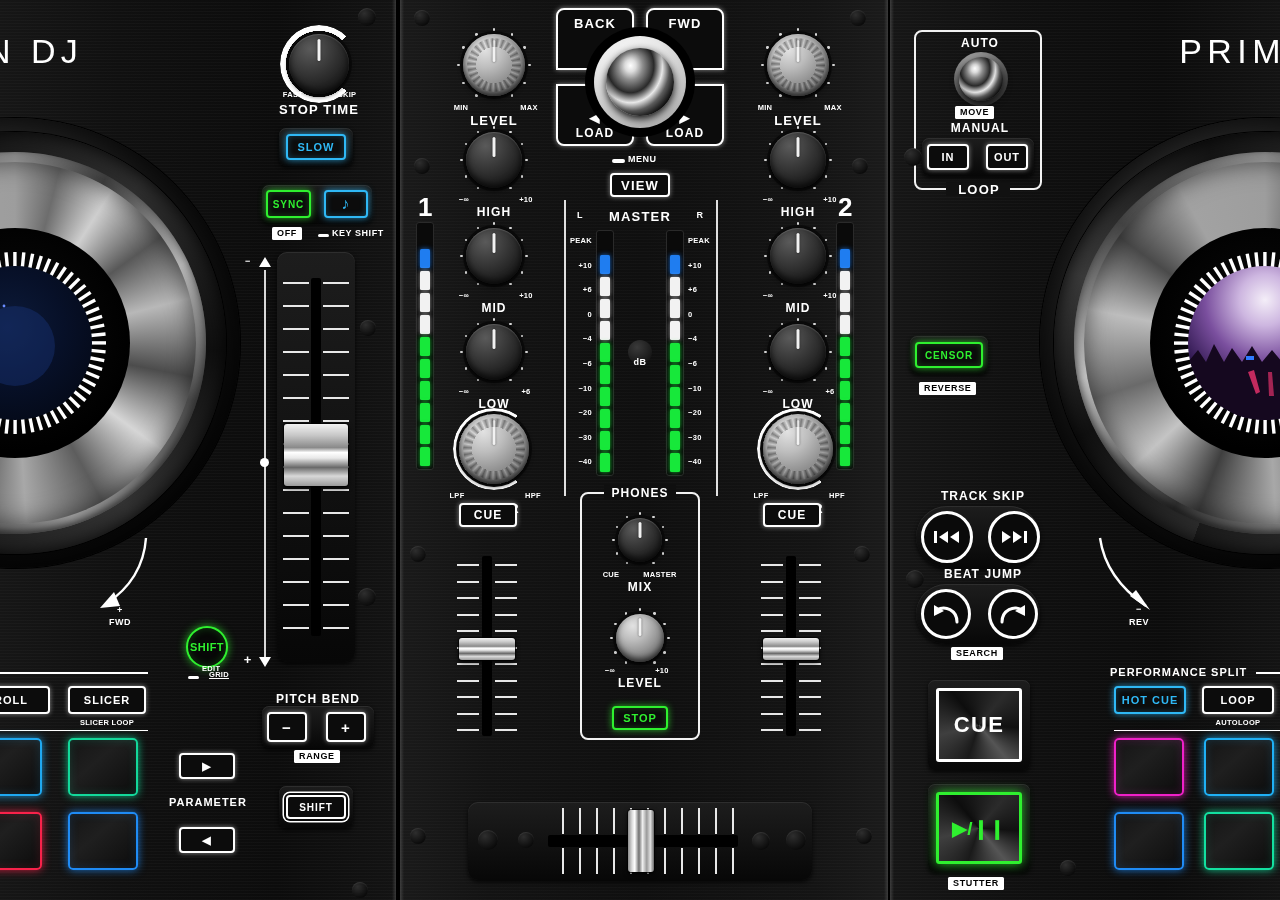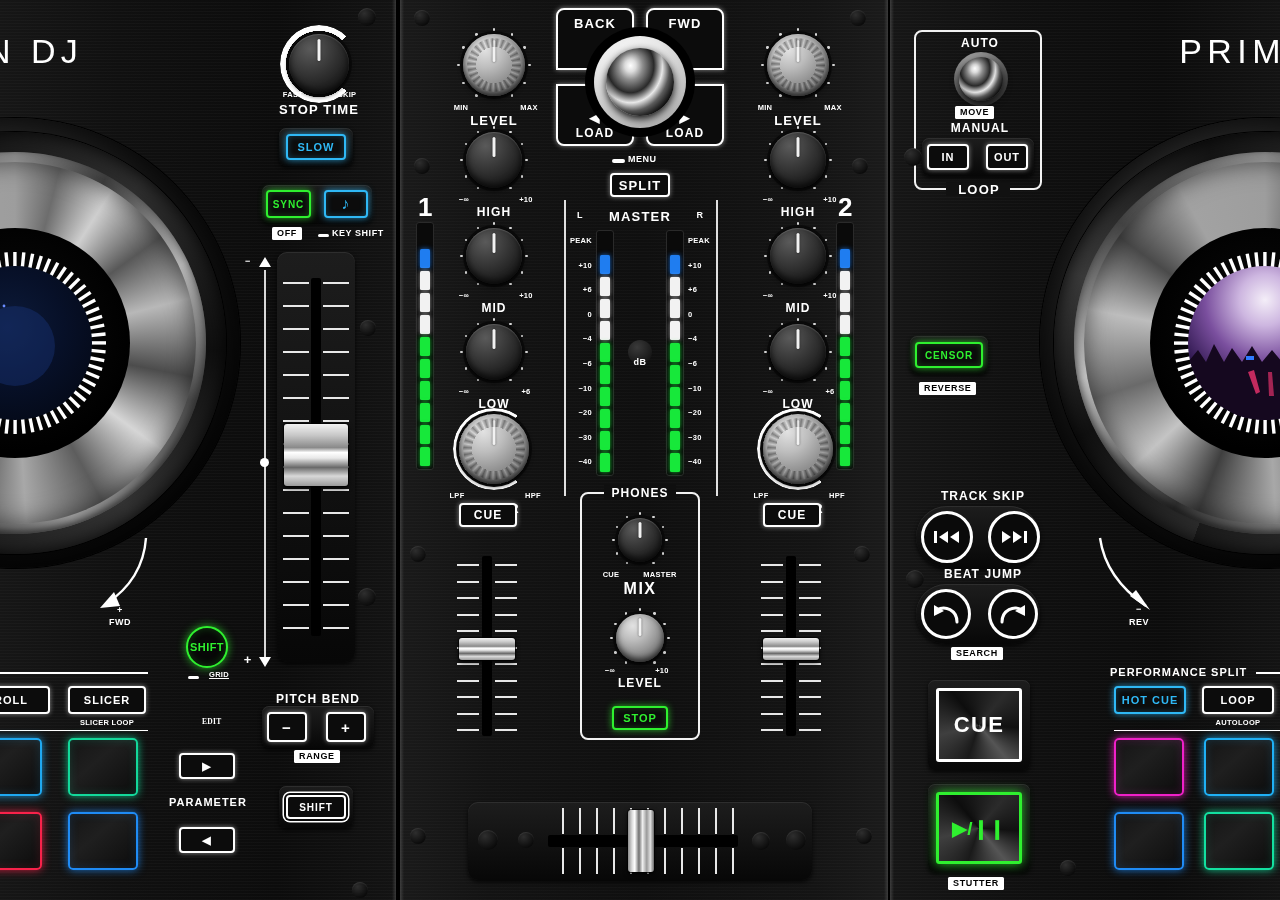--- a/index.html
+++ b/index.html
@@ -339,21 +339,21 @@
   <svg style="position:absolute; left:258px; top:654px;" width="14" height="14">
     <path d="M7 13 L13 3 L1 3 Z" fill="#fff"></path>
   </svg>
 
   <div style="position:absolute; left:186px; top:626px; width:42px; height:42px; border-radius:50%;
        border:2px solid #2ff02f; box-shadow:0 0 8px rgba(47,240,47,.7), inset 0 0 8px rgba(47,240,47,.22);
        background:#070707; display:flex; align-items:center; justify-content:center;
        color:#2ff02f; font-size:11px; font-weight:bold; letter-spacing:.04em;">SHIFT</div>
   <div style="position:absolute; left:188px; top:676px; width:11px; height:3px; background:#fff; border-radius:2px;"></div>
   <div class="lbl lbl-xs" style="left:202px; top:670px; width:34px; text-align:center;text-decoration:underline;">GRID</div>
-  <div class="lbl lbl-xs" style="left:202px; top:717px; width:34px; text-align:left;font-family:Liberation Serif, serif;">EDIT</div>
+  <div class="lbl lbl-xs" style="left:202px; top:664px; width:34px; text-align:left;">EDIT</div>
 
   <div class="lbl" style="left:262px; top:692px; width:112px; font-size:12px;">PITCH BEND</div>
   <div class="btn-housing" style="left:262px; top:706px; width:112px; height:42px;"></div>
   <div class="btn glow-white" style="left:267px; top:712px; width:40px; height:30px; font-size:15px;">−</div>
   <div class="btn glow-white" style="left:326px; top:712px; width:40px; height:30px; font-size:15px;">+</div>
   <div class="badge" style="left:294px; top:750px;">RANGE</div>
 
   <div class="btn glow-white" style="left:179px; top:753px; width:56px; height:26px; font-size:11px;">▶</div>
   <div class="lbl" style="left:164px; top:796px; width:88px; font-size:11px;">PARAMETER</div>
   <div class="btn glow-white" style="left:179px; top:827px; width:56px; height:26px; font-size:11px;">◀</div>
@@ -414,21 +414,21 @@
 
     <div style="position:absolute; left:588px; top:30px; width:104px; height:104px; border-radius:50%;
          background:#000; box-shadow:0 0 0 3px #000;"></div>
     <div style="position:absolute; left:594px; top:36px; width:92px; height:92px; border-radius:50%;
          background:radial-gradient(circle at 40% 30%, #ffffff 0%, #e8e8e8 40%, #c0c0c0 70%, #8a8a8a 100%);"></div>
     <div class="chrome-enc" style="left:606px; top:48px; width:68px; height:68px;"></div>
   </div>
 
   <div style="position:absolute; left:612px; top:159px; width:13px; height:3.5px; background:#fff; border-radius:2px;"></div>
   <div class="lbl lbl-sm" style="left:628px; top:154px; width:50px; text-align:left;">MENU</div>
-  <div class="btn glow-white" style="left:610px; top:173px; width:60px; height:24px; font-size:13px;">SPLIT</div>
+  <div class="btn glow-white" style="left:610px; top:173px; width:60px; height:24px; font-size:13px;">VIEW</div>
 
   <div class="vline" style="left:564px; top:200px; height:296px;"></div>
   <div class="vline" style="left:716px; top:200px; height:296px;"></div>
   <div class="lbl" style="left:600px; top:209px; width:80px; font-size:13px;">MASTER</div>
   <div class="lbl lbl-sm" style="left:570px; top:210px; width:20px;">L</div>
   <div class="lbl lbl-sm" style="left:690px; top:210px; width:20px;">R</div>
 
   <div class="vu" id="master-vu-l" style="left:596px; top:230px; width:18px; height:246px;">
       <i style="height:19px; background:#17e83a; box-shadow:0 0 5px rgba(23,232,58,.75);"></i>
       <i style="height:19px; background:#17e83a; box-shadow:0 0 5px rgba(23,232,58,.75);"></i>
@@ -499,21 +499,21 @@
         <i style="left:53.25px; top:26.75px;"></i>
         <i style="left:49.69967320028763px; top:40px;"></i>
         <i style="left:40px; top:49.69967320028762px;"></i>
       </div>
     <div class="knob" style="left:6px; top:6px; width:44px; height:44px;">
         <div class="knob-pointer"></div>
       </div>
   </div>
   <div class="lbl lbl-xs" style="left:594px; top:570px; width:34px;">CUE</div>
   <div class="lbl lbl-xs" style="left:634px; top:570px; width:52px;">MASTER</div>
-  <div class="lbl" style="left:608px; top:580px; width:64px; font-size:16px;">MIX</div>
+  <div class="lbl" style="left:608px; top:580px; width:64px; font-size:12px;">MIX</div>
 
   <div class="knob-wrap" style="left:610px; top:608px; width:60px; height:60px;">
     <div class="knob-dots" style="left: 0px; top: 0px; width: 60px; height: 60px;">
         <i style="left:14.499999999999988px; top:53.431724007856495px;"></i>
         <i style="left:4.068275992143501px; top:43px;"></i>
         <i style="left:0.25px; top:28.749999999999996px;"></i>
         <i style="left:4.068275992143498px; top:14.500000000000002px;"></i>
         <i style="left:14.500000000000007px; top:4.068275992143498px;"></i>
         <i style="left:28.75px; top:0.25px;"></i>
         <i style="left:43px; top:4.068275992143501px;"></i>

